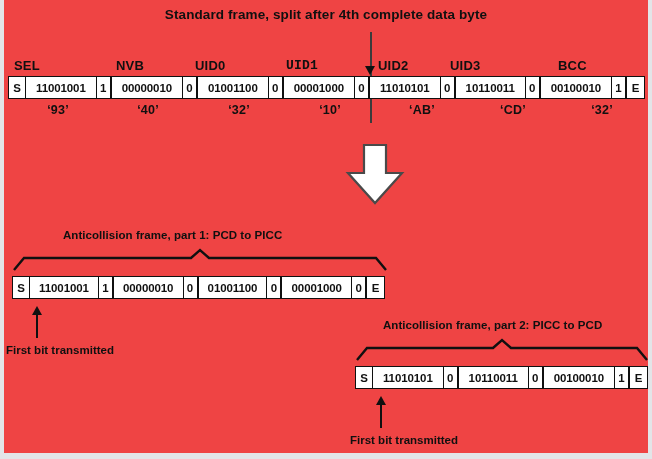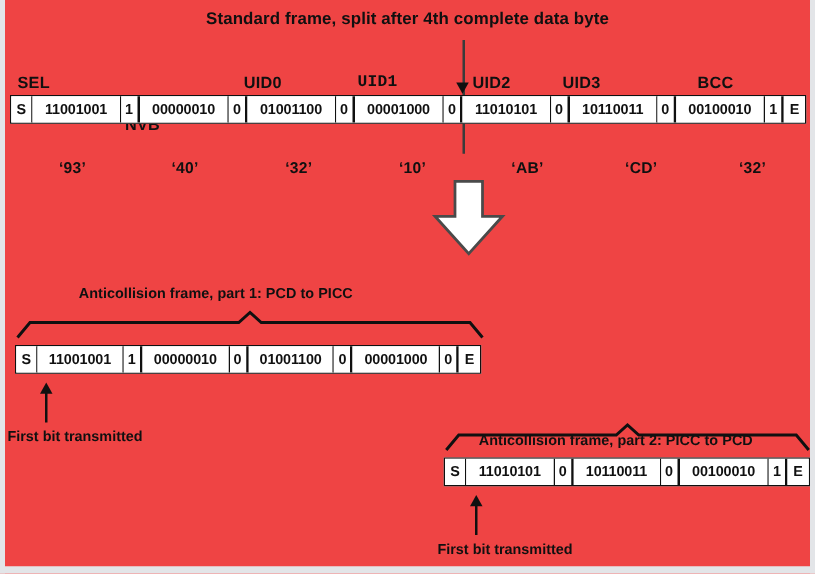--- a/index.html
+++ b/index.html
@@ -46,21 +46,20 @@
   .fieldname {
     font-size: 13px;
     font-weight: 700;
     letter-spacing: .2px;
   }
   .hexval {
     font-size: 12.5px;
     font-weight: 700;
     text-align: center;
     letter-spacing: .2px;
-    margin-top: 24px;
   }
   .firstbit {
     font-size: 11.5px;
     font-weight: 600;
   }
 
   
   .frame {
     position: absolute;
     display: flex;
@@ -127,21 +126,21 @@
 
 <div id="canvas">
 
   <div class="page-edge-left"></div>
   <div class="page-edge-right"></div>
   <div class="page-edge-bottom"></div>
 
   <div class="txt title" style="left:0; top:8px; width:652px; text-align:center;">Standard frame, split after 4th complete data byte</div>
 
   <div class="txt fieldname" style="left:14px;  top:59px; width:88px;">SEL</div>
-  <div class="txt fieldname" style="left:100px; top:59px; width:88px;margin-top:34px;">NVB</div>
+  <div class="txt fieldname" style="left:116px; top:59px; width:88px;">NVB</div>
   <div class="txt fieldname" style="left:195px; top:59px; width:88px;">UID0</div>
   <div class="txt fieldname" style="left:286px; top:59px; width:88px;font-family:Liberation Mono, monospace;">UID1</div>
   <div class="txt fieldname" style="left:378px; top:59px; width:88px;">UID2</div>
   <div class="txt fieldname" style="left:450px; top:59px; width:88px;">UID3</div>
   <div class="txt fieldname" style="left:558px; top:59px; width:88px;">BCC</div>
 
   <div class="split-line" style="left:370px; top:32px;  height:44px;"></div>
   <div class="split-head" style="left:365px; top:66px;"></div>
   <div class="split-line" style="left:370px; top:76px;  height:47px;"></div>
 
@@ -196,21 +195,21 @@
       <div class="cell parity sep">0</div>
       <div class="cell byte">00001000</div>
       <div class="cell parity sep">0</div>
       <div class="cell marker">E</div>
     </div>
 
   <div class="fb-head" style="left:32px; top:306px;"></div>
   <div class="fb-shaft" style="left:36px; top:314px; height:24px;"></div>
   <div class="txt firstbit" style="left:6px; top:345px;">First bit transmitted</div>
 
-  <div class="txt caption" style="left:383px; top:320px;margin-top:28px;">Anticollision frame, part 2: PICC to PCD</div>
+  <div class="txt caption" style="left:383px; top:320px;">Anticollision frame, part 2: PICC to PCD</div>
 
   <div class="brace" style="left:353px; top:338px;">
     <svg width="298" height="24" viewBox="0 0 298 24">
       <path d="M4,22 L14,10 L140,10 L149,2 L158,10 L284,10 L294,22" fill="none" stroke="#101010" stroke-width="2.4" stroke-linejoin="miter" stroke-linecap="butt"></path>
     </svg>
   </div>
 
   <div class="frame" id="part2-frame" style="left:355px; top:366px; width:293px;">
       <div class="cell marker">S</div>
       <div class="cell byte">11010101</div>

